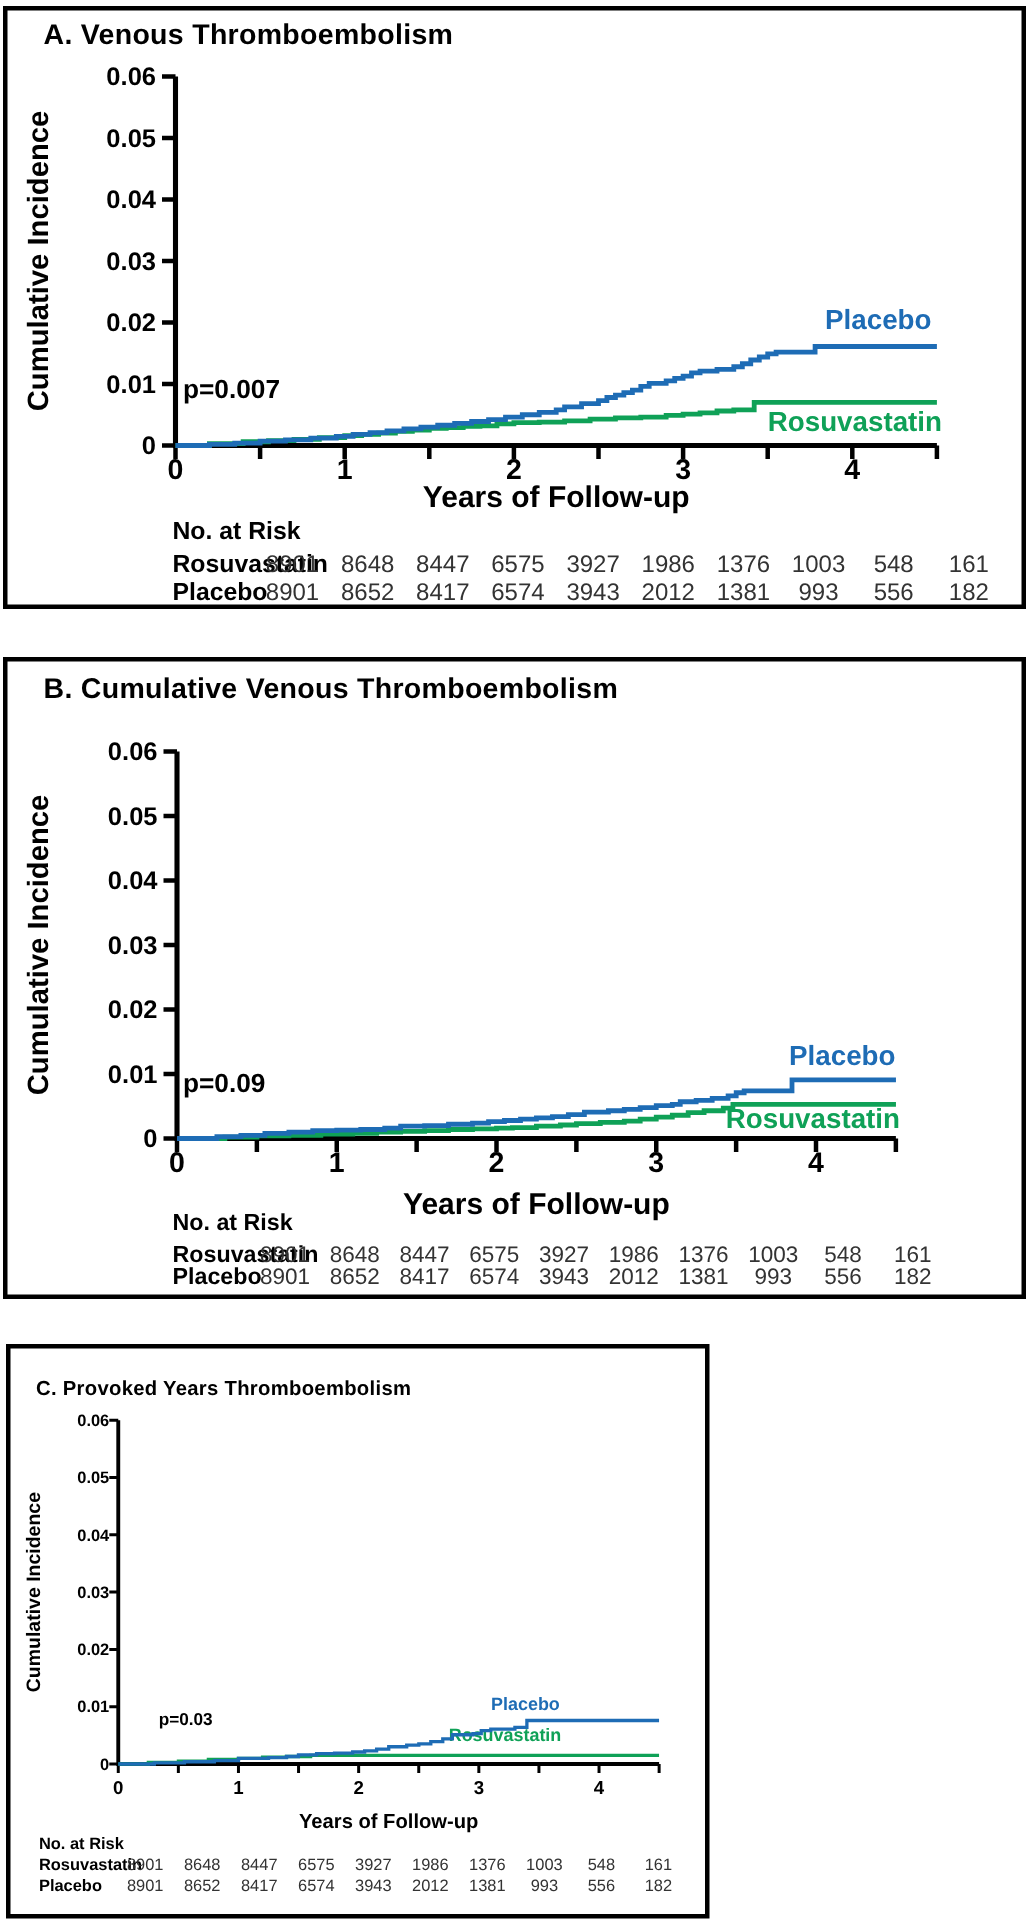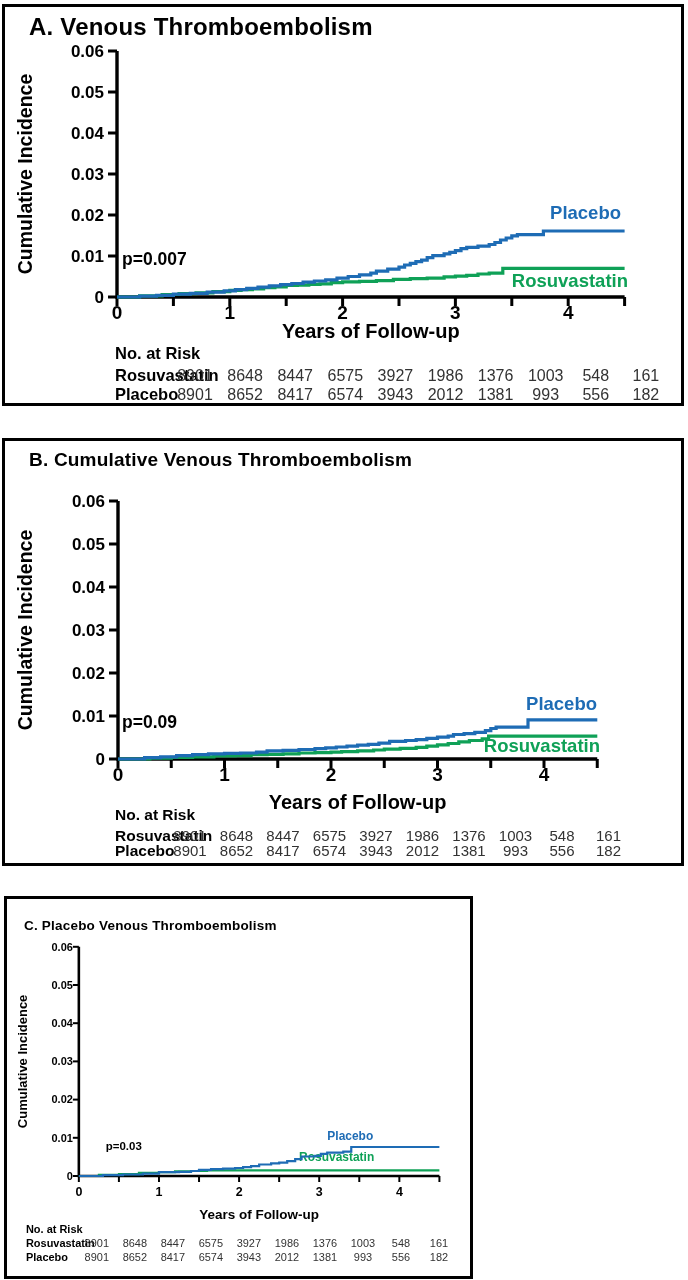--- a/index.html
+++ b/index.html
@@ -4,21 +4,21 @@
 <style>
   html,body{margin:0;padding:0;background:#fff;}
   .page{position:relative;width:688px;height:1280px;background:#ffffff;overflow:hidden;
         font-family:"Liberation Sans",sans-serif;}
   .panel{position:absolute;background:#ffffff;border:3px solid #000;box-sizing:border-box;}
   #panel-a{left:2px;top:4px;width:682px;height:402px;}
   #panel-b{left:2px;top:438px;width:682px;height:428px;}
   #panel-c{left:4px;top:896px;width:469px;height:383px;}
   .panel-title{position:absolute;margin:0;color:#000;font-weight:bold;letter-spacing:.2px;
                font-family:"Liberation Sans",sans-serif;}
-  #panel-a .panel-title{left:24px;top:6px;font-size:24px;}
+  #panel-a .panel-title{left:24px;top:6px;font-size:19px;}
   #panel-b .panel-title{left:24px;top:8px;font-size:19px;}
   #panel-c .panel-title{left:17px;top:19px;font-size:13.5px;}
   .chart{position:absolute;left:0;top:0;width:100%;height:100%;}
   svg text{font-family:"Liberation Sans",sans-serif;}
 </style>
 </head>
 <body>
 
 <div class="page">
 
@@ -148,21 +148,21 @@
         <text x="371" y="415" text-anchor="middle" font-size="15" fill="#333333">3943</text>
         <text x="417.5" y="415" text-anchor="middle" font-size="15" fill="#333333">2012</text>
         <text x="464" y="415" text-anchor="middle" font-size="15" fill="#333333">1381</text>
         <text x="510.5" y="415" text-anchor="middle" font-size="15" fill="#333333">993</text>
         <text x="557" y="415" text-anchor="middle" font-size="15" fill="#333333">556</text>
         <text x="603.5" y="415" text-anchor="middle" font-size="15" fill="#333333">182</text>
       </svg>
   </section>
 
   <section class="panel" id="panel-c">
-    <h2 class="panel-title">C. Placebo Venous Thromboembolism</h2>
+    <h2 class="panel-title">C. Provoked Years Thromboembolism</h2>
     <svg class="chart" viewBox="0 0 464 377" preserveAspectRatio="none">
         <path d="M 72 47.79999999999998 L 72 277 L 433.34999999999997 277" fill="none" stroke="#000000" stroke-width="2.6" stroke-linejoin="miter"></path>
         <line x1="72" y1="277" x2="66" y2="277" stroke="#000000" stroke-width="2"></line>
         <text x="66" y="280.85" text-anchor="end" font-size="11" font-weight="bold" fill="#000000">0</text>
         <line x1="72" y1="238.8" x2="66" y2="238.8" stroke="#000000" stroke-width="2"></line>
         <text x="66" y="242.65" text-anchor="end" font-size="11" font-weight="bold" fill="#000000">0.01</text>
         <line x1="72" y1="200.6" x2="66" y2="200.6" stroke="#000000" stroke-width="2"></line>
         <text x="66" y="204.45" text-anchor="end" font-size="11" font-weight="bold" fill="#000000">0.02</text>
         <line x1="72" y1="162.39999999999998" x2="66" y2="162.39999999999998" stroke="#000000" stroke-width="2"></line>
         <text x="66" y="166.24999999999997" text-anchor="end" font-size="11" font-weight="bold" fill="#000000">0.03</text>

